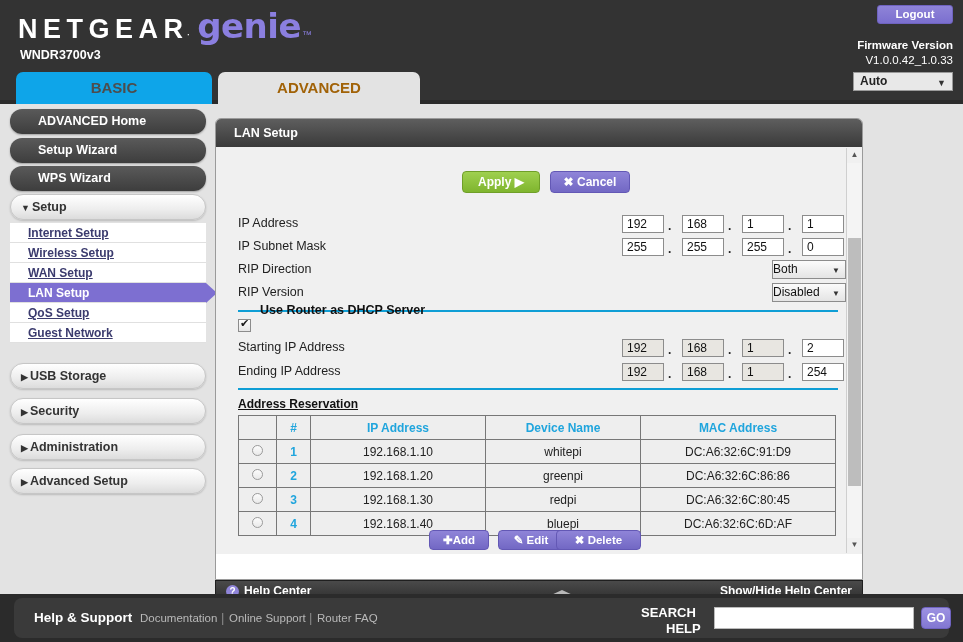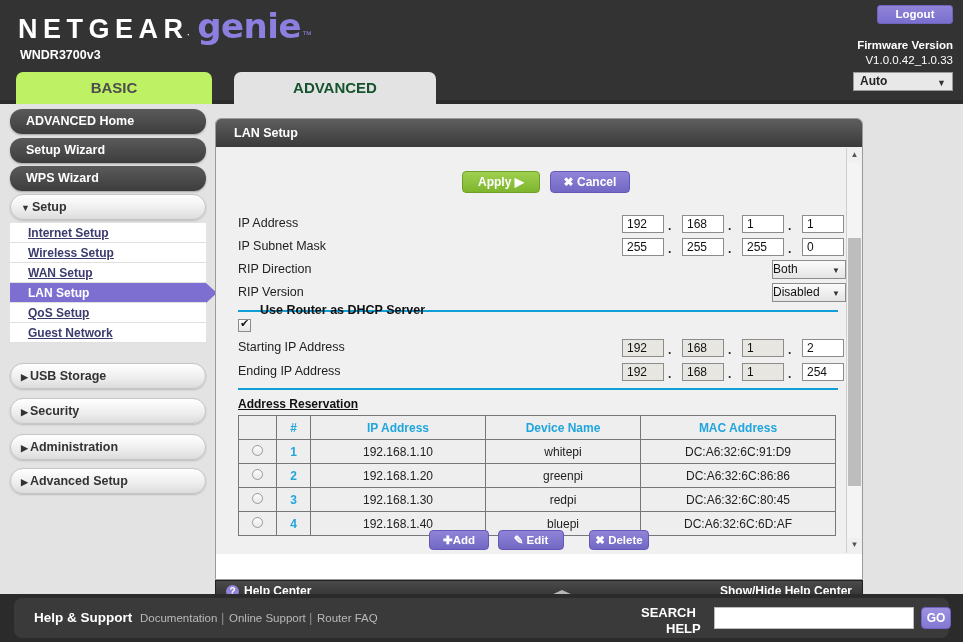--- a/index.html
+++ b/index.html
@@ -85,48 +85,48 @@
   .tab {
     position: absolute; top: 72px; height: 32px;
     border-radius: 7px 7px 0 0;
     text-align: center;
     font-size: 15px; font-weight: bold;
     line-height: 31px;
     cursor: pointer;
   }
   .tab-basic {
     left: 16px; width: 196px;
-    background: #bef264;
+    background: #0ea5e9;
     color: #4d4d4d;
   }
   .tab-advanced {
-    left: 234px; width: 202px;
+    left: 218px; width: 202px;
     background: #e3e3e3;
-    color: #14532d;
+    color: #a16207;
   }
 
   
   .body-area {
     position: absolute; left: 0; top: 104px;
     width: 963px; height: 490px;
     background: #e3e3e3;
   }
 
   
   .sidebar {
     position: absolute; left: 0; top: 0;
     width: 215px; height: 490px;
   }
   .nav-btn-dark {
     position: absolute; left: 10px;
     width: 196px; height: 25px;
     background: linear-gradient(180deg,#5a5a5a 0%, #3d3d3d 100%);
     border-radius: 12px;
     color: #ffffff; font-size: 12.5px; font-weight: bold;
-    line-height: 25px; padding-left: 16px;
+    line-height: 25px; padding-left: 28px;
     cursor: pointer;
     box-shadow: 0 1px 2px rgba(0,0,0,0.3);
   }
   .nav-btn-light {
     position: absolute; left: 10px;
     width: 196px; height: 26px;
     background: linear-gradient(180deg,#ffffff 0%, #ededed 60%, #dcdcdc 100%);
     border-radius: 13px;
     border: 1px solid #c6c6c6;
     color: #333333; font-size: 12.5px; font-weight: bold;
@@ -324,21 +324,21 @@
     height: 20px;
     background: linear-gradient(180deg,#8f84d8 0%, #7268c4 100%);
     border: 1px solid #6358b5;
     border-radius: 4px;
     color: #ffffff; font-size: 11.5px; font-weight: bold;
     text-align: center; line-height: 18px;
     cursor: pointer;
   }
   .btn-add  { left: 213px; width: 60px; }
   .btn-edit { left: 282px; width: 66px; }
-  .btn-del  { left: 373px; width: 60px; }
+  .btn-del  { left: 340px; width: 85px; }
 
   
   .vscroll {
     position: absolute; right: 1px; top: 29px;
     width: 15px; height: 405px;
     background: #f4f4f4;
     border-left: 1px solid #cfcfcf;
   }
   .vs-arrow {
     position: absolute; left: 0; width: 15px; height: 15px;

